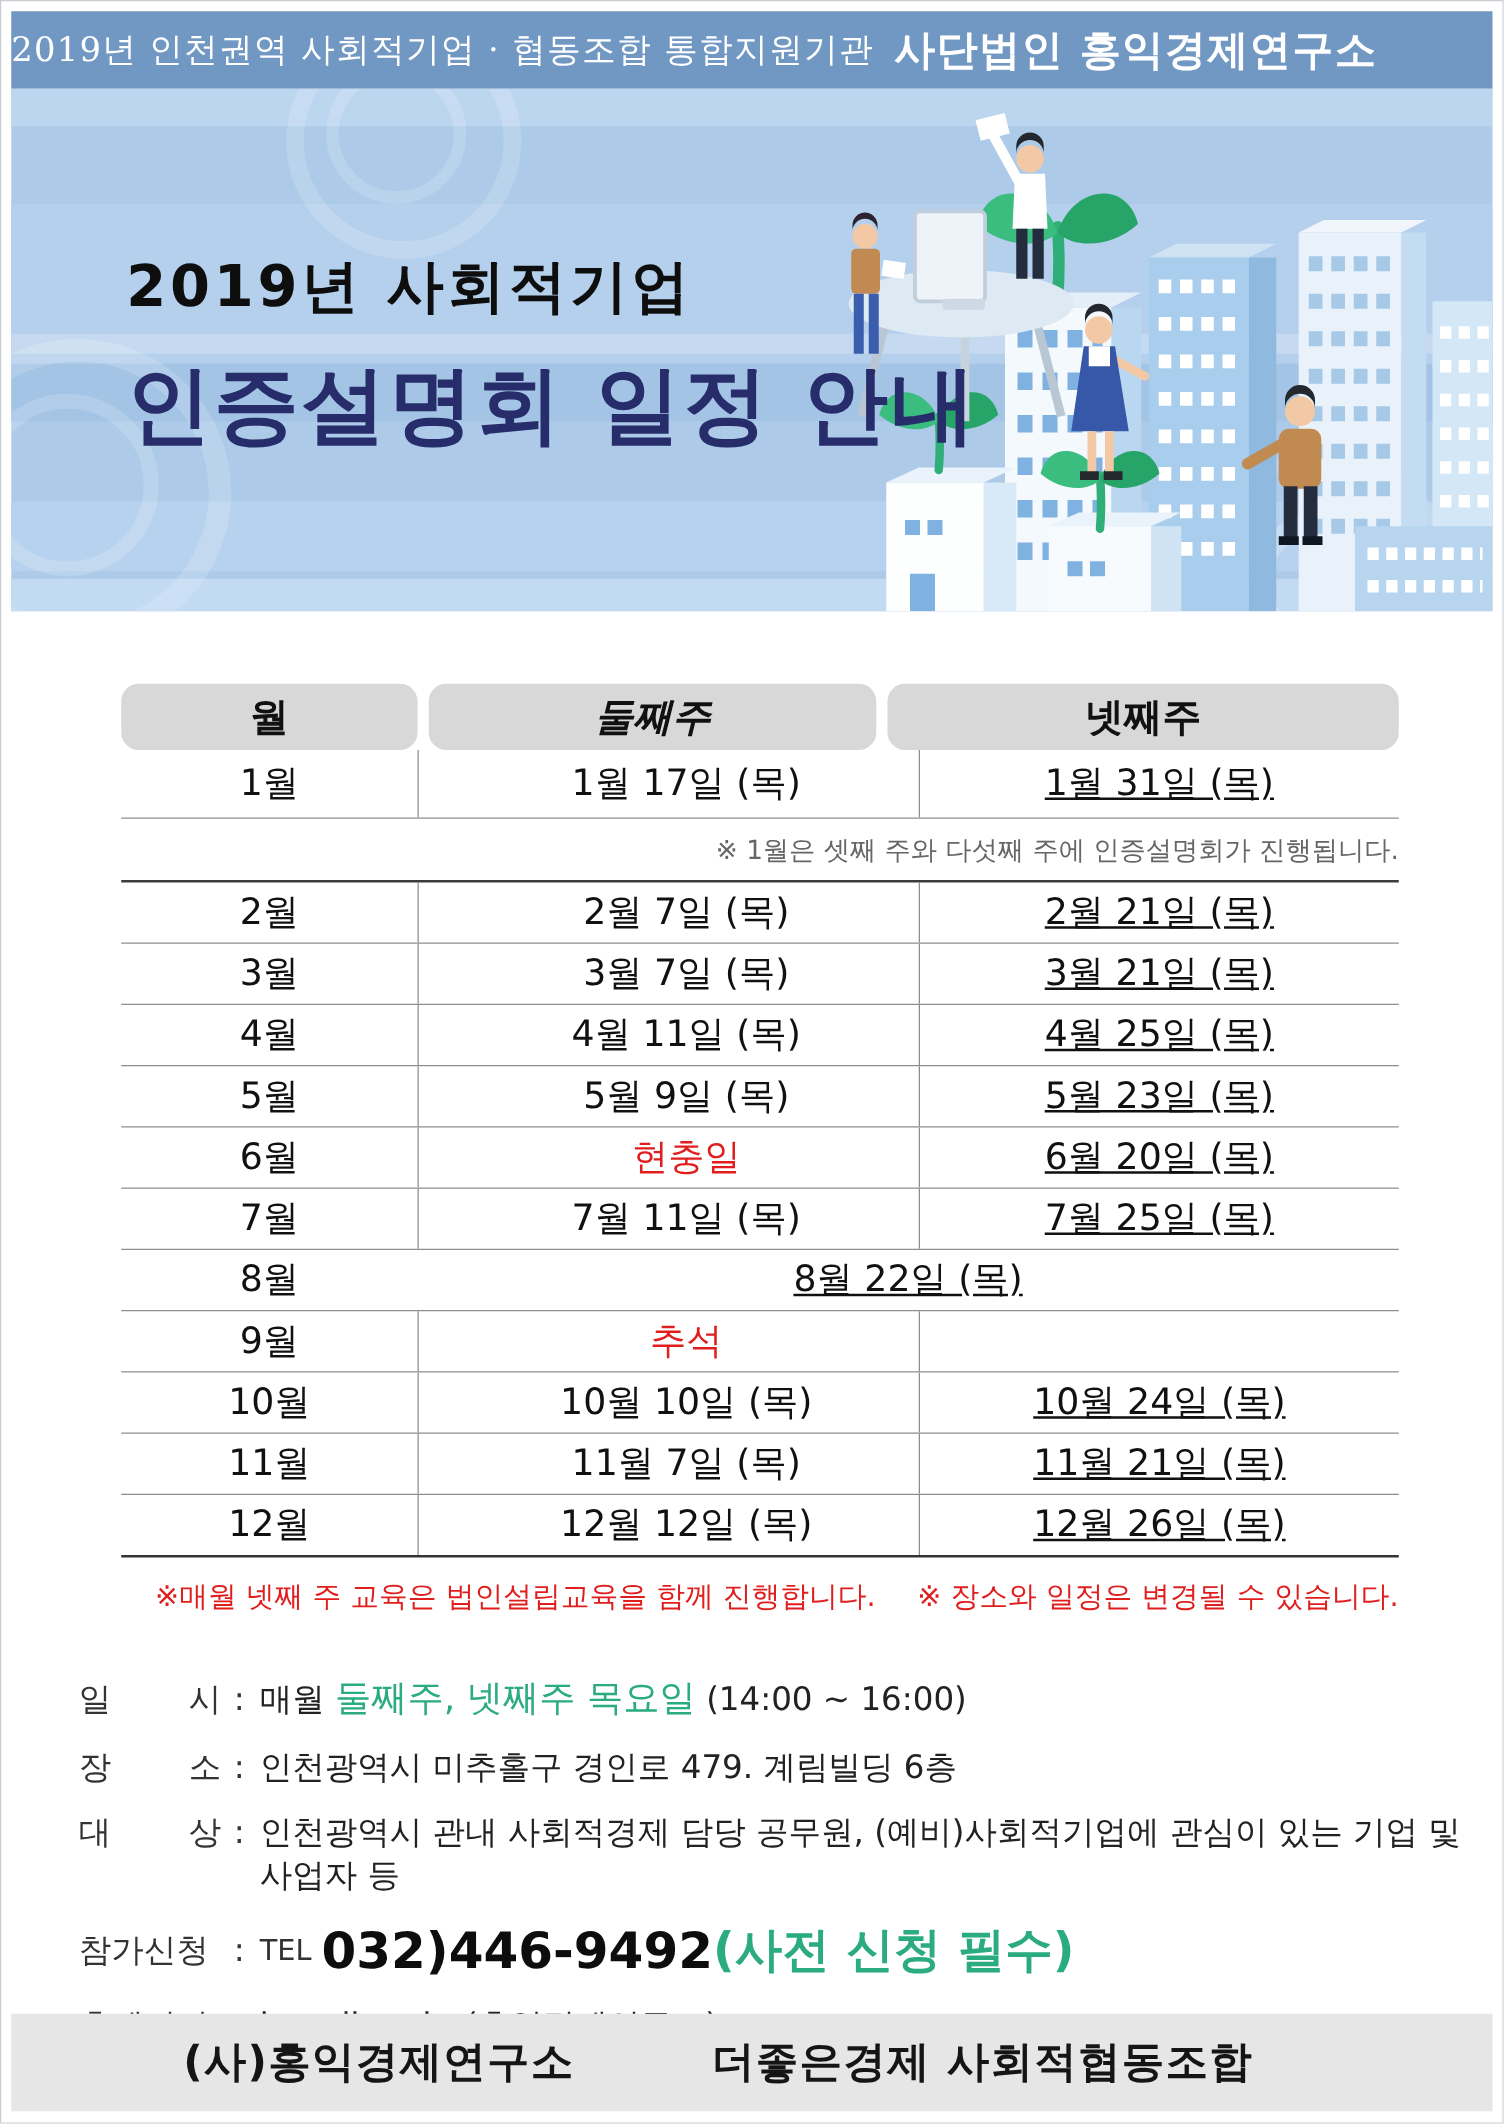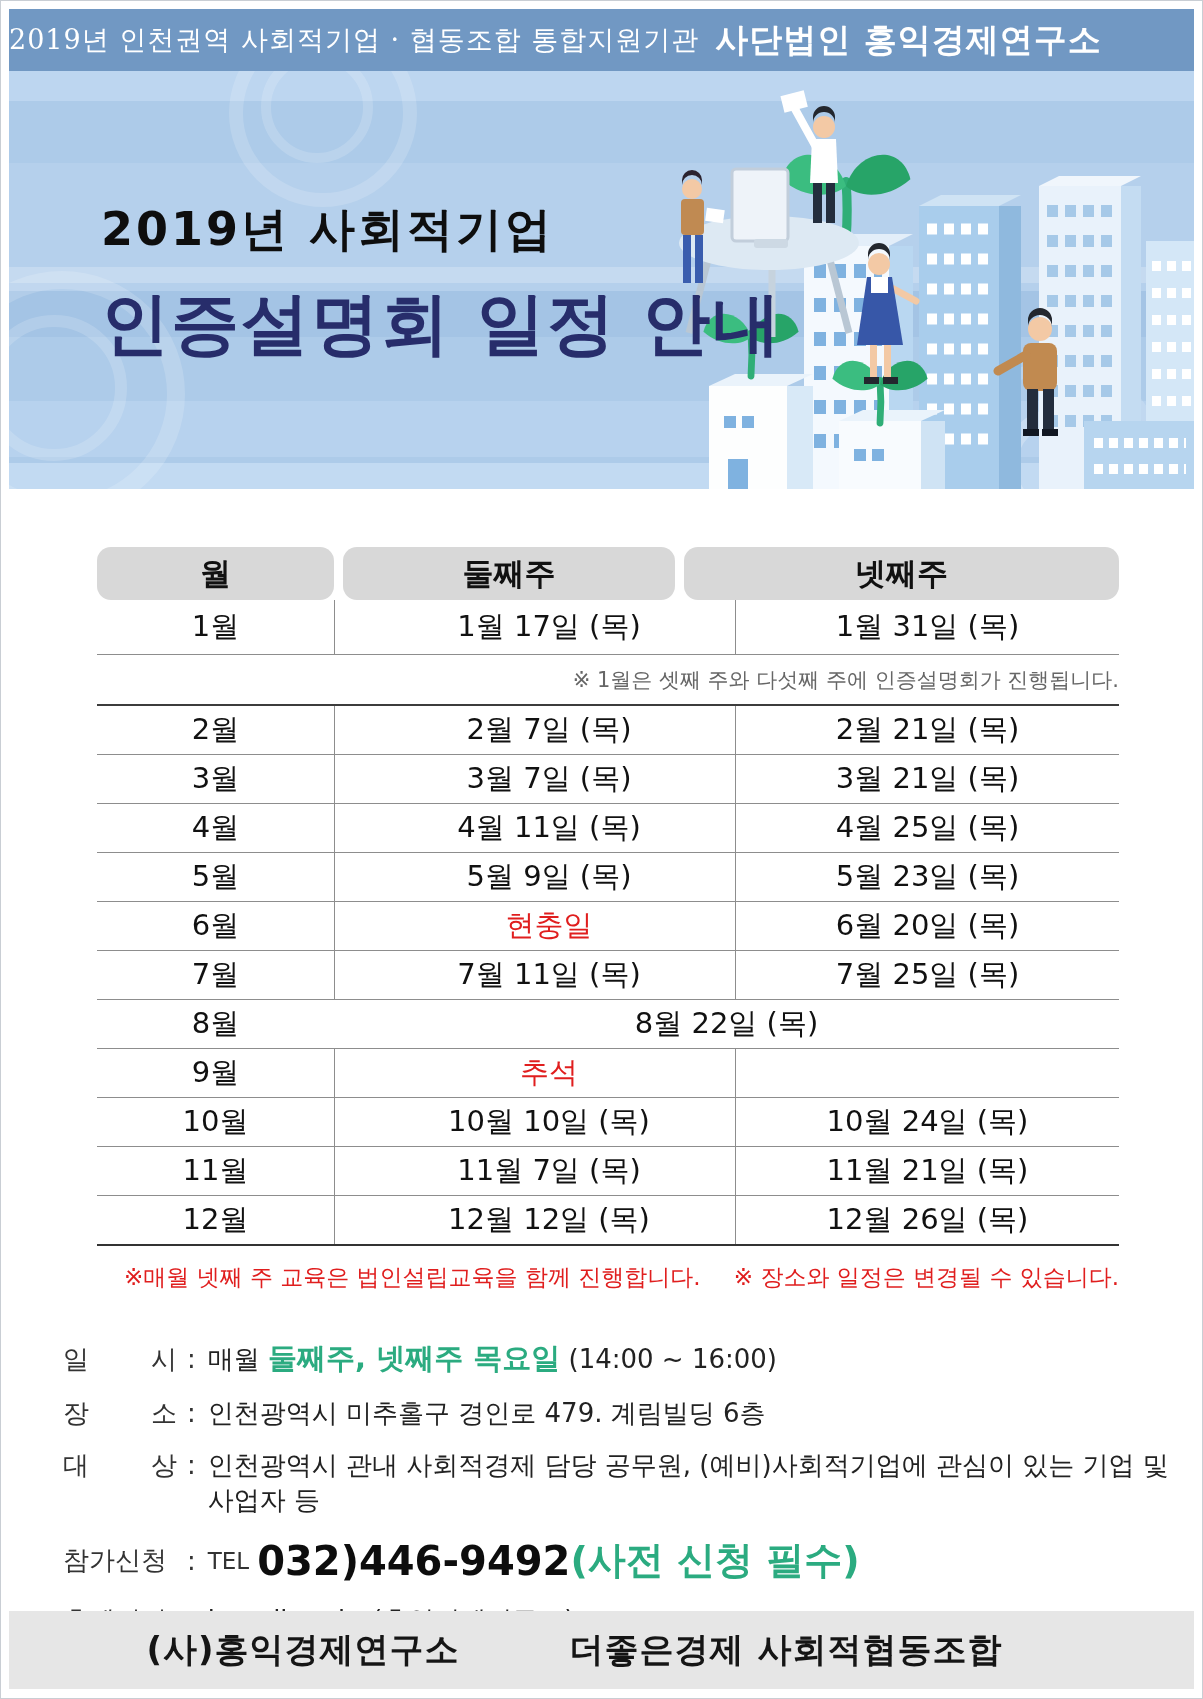--- a/index.html
+++ b/index.html
@@ -31,39 +31,39 @@
   .rd{left:252px;top:-20px;width:92px;height:92px;border-width:10px;}
   .titles{position:absolute;left:92px;top:128px;z-index:5;}
   .title1{font-size:46px;font-weight:800;color:#0e0e0e;letter-spacing:3px;}
   .title2{margin-top:18px;font-size:68px;font-weight:900;color:#272d6b;letter-spacing:2px;}
   .illu{position:absolute;right:0;top:0;height:418px;width:540px;z-index:2;}
   
   .table-wrap{width:1022px;margin:58px 0 0 96px;}
   .sched-header{display:flex;gap:9px;}
   .pill{background:#d8d8d8;border-radius:14px;height:53px;display:flex;align-items:center;justify-content:center;
         font-size:31px;font-weight:bold;color:#111;}
-  .pc1{width:237px;} .pc2{width:332px;} .pc3{flex:1;}
+  .pc1{width:237px;} .pc2{width:358px;font-style:italic;} .pc3{flex:1;}
   .sched-row{display:flex;border-bottom:1px solid #8d8d8d;}
   .cell{display:flex;align-items:center;justify-content:center;font-size:29px;color:#111;height:48px;}
   .row-jan .cell{height:54px;}
   .c1{width:237px;} 
   .c2{width:402px;border-left:1px solid #8d8d8d;border-right:1px solid #8d8d8d;box-sizing:border-box;padding-left:28px;}
-  .c3{flex:1;}
+  .c3{flex:1;text-decoration:underline;}
   .holiday{color:#e01e1e;}
   .note-row{border-bottom:2px solid #3c3c3c;height:49px;display:flex;align-items:center;justify-content:flex-end;
             font-size:21px;color:#666;}
   .row-last{border-bottom:2px solid #333;}
   .red-footnote{width:1022px;margin:16px 0 0 96px;text-align:right;color:#e01e1e;font-size:23px;}
   .red-footnote span{margin-left:26px;}
   
   .info{margin:46px 0 0 62px;font-size:26px;color:#222;}
   .info-row{display:flex;align-items:baseline;margin-bottom:17px;}
   .info-label{display:inline-block;width:114px;text-align:justify;text-align-last:justify;color:#333;flex:none;}
   .colon{margin:0 12px 0 10px;color:#333;}
-  .green{color:#2bab80;font-weight:bold;}
+  .green{color:#2bab80;font-weight:normal;}
   .hl{font-size:29px;}
   .tel-label{font-size:23px;color:#333;margin-right:8px;}
   .phone{font-size:40px;font-weight:800;color:#0d0d0d;letter-spacing:0px;}
   .phone-note{font-size:38px;font-weight:800;}
   .row-phone{align-items:center;}
   .home-lines .line{margin-bottom:14px;}
   
   .footer{
     position:absolute;left:8px;right:8px;bottom:9px;height:78px;background:#e6e6e6;
     display:flex;align-items:center;justify-content:center;gap:110px;padding-right:54px;

